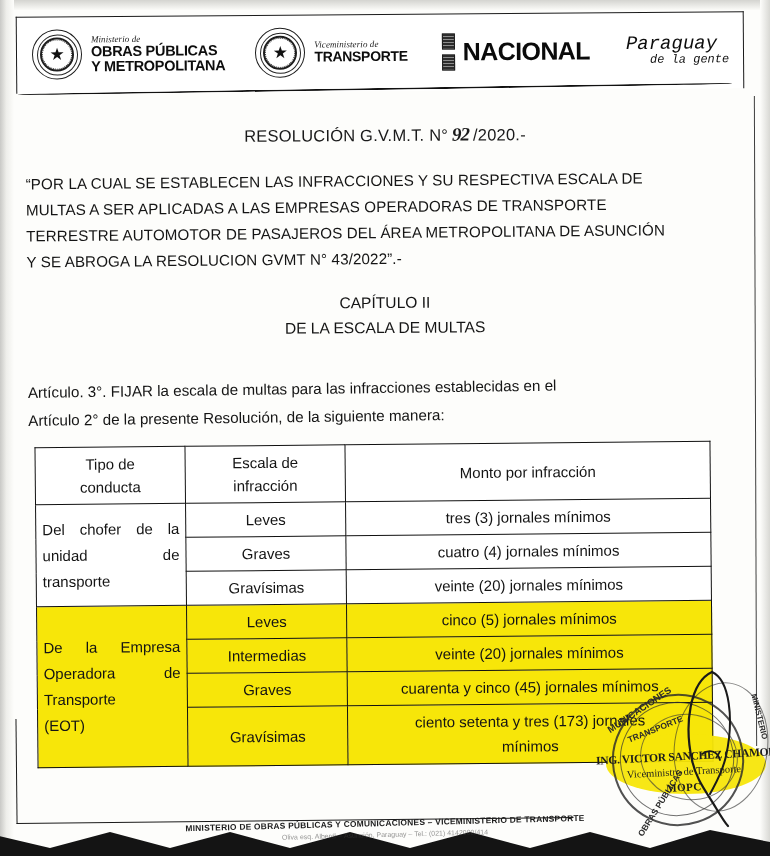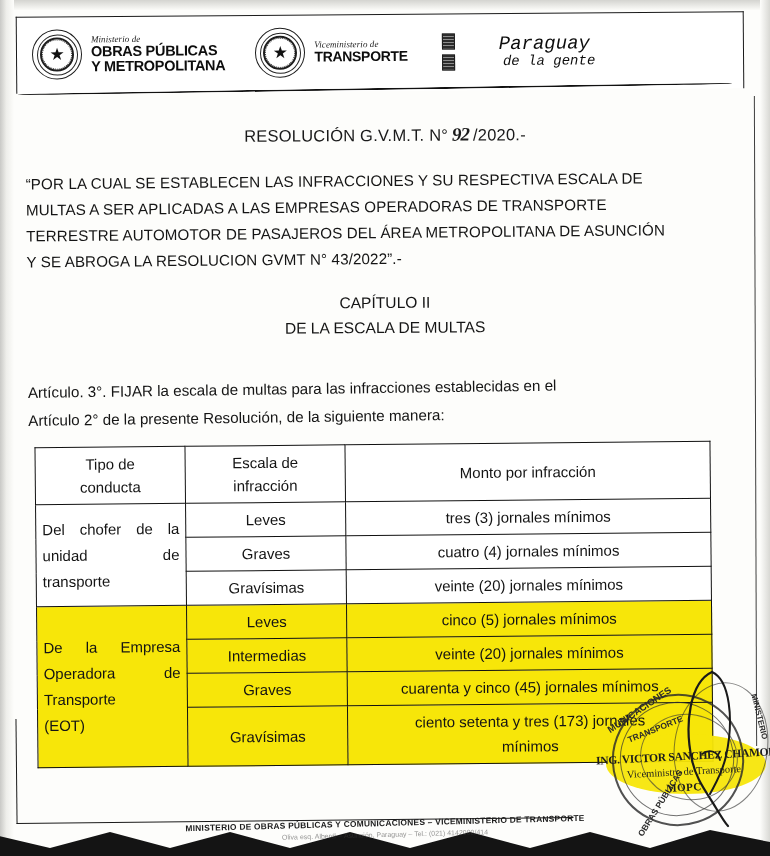--- a/index.html
+++ b/index.html
@@ -154,21 +154,21 @@
     color: #0a0a0a;
   }
   #paraguay-slogan {
     margin-left: 36px;
     font-family: Liberation Mono, monospace;
     font-style: italic;
     color: #0d0d0d;
     line-height: 1.0;
   }
   #paraguay-slogan .ln1 { font-size: 19px; display: block; }
-  #paraguay-slogan .ln2 { font-size: 14px; display: block; margin-left: 4px; }
+  #paraguay-slogan .ln2 { font-size: 12px; display: block; margin-left: 24px; }
 
   
   #resolution-line {
     position: absolute;
     left: 0; top: 124px;
     width: 770px;
     text-align: center;
     font-size: 16.5px;
     letter-spacing: .2px;
     color: #1a1a1a;
@@ -424,20 +424,21 @@
       <div class="brand-small">Viceministerio de</div>
       <div class="brand-big sm">TRANSPORTE</div>
     </div>
 
     <div id="gob-block">
       <div id="gob-marks">
         <div class="gob-mark"></div>
         <div class="gob-mark"></div>
       </div>
       <div id="gob-text">
+        <div>NACIONAL</div>
       </div>
     </div>
 
     <div id="paraguay-slogan">
       <span class="ln1">Paraguay</span>
       <span class="ln2">de la gente</span>
     </div>
   </div>
 
   <div id="resolution-line">

